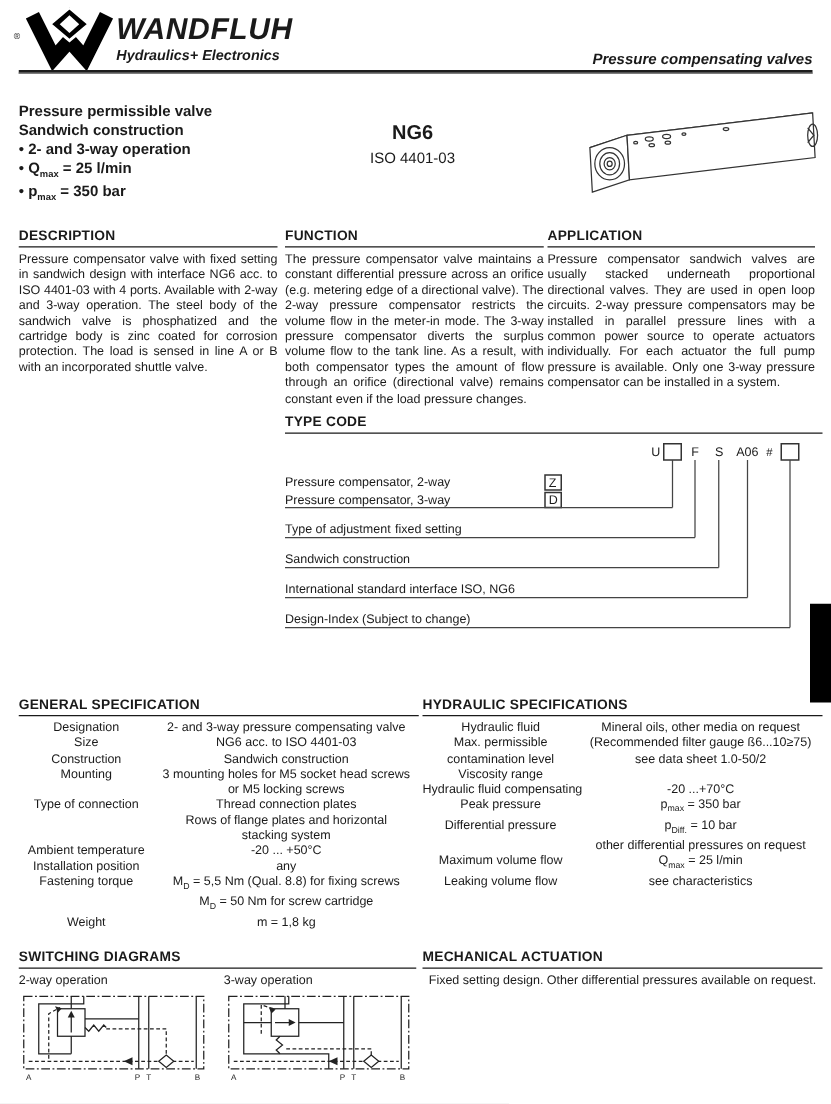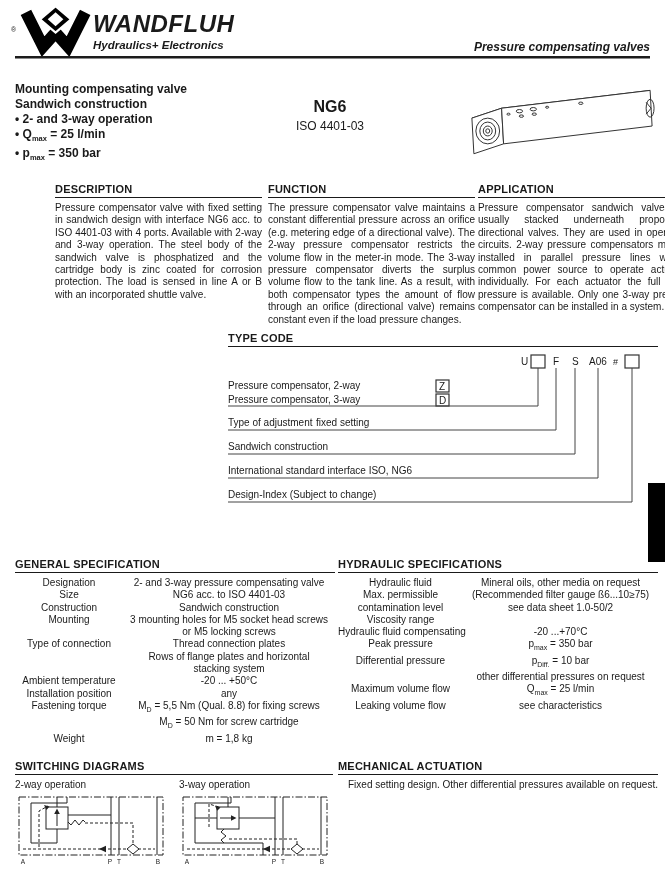--- a/index.html
+++ b/index.html
@@ -16,21 +16,21 @@
   .doc-title  { font-size:12px; font-weight:bold; font-style:italic; }
   .header-rule { left:15px; right:15px; top:56px; height:3px; background:#1c1c1c; border-bottom:1px solid #8a8a8a; }
   .reg-mark { font-size:7px; }
   
   .title-block { left:15px; top:82px; width:215px; font-size:12px; font-weight:bold; line-height:15px; }
   .title-block sub { font-size:7.5px; }
   .model-block { left:255px; top:98px; width:150px; text-align:center; }
   .model-name { font-size:16px; font-weight:bold; }
   .model-standard { font-size:12px; margin-top:3px; }
   
-  .col { top:183px;margin-left:40px; }
+  .col { top:183px; }
   .sec-h {
     font-size:11px; font-weight:bold; letter-spacing:.2px;
     border-bottom:1.6px solid #1a1a1a; padding-bottom:2px; margin-bottom:4px;
   }
   .body-text { font-size:10px; line-height:12.4px; text-align:justify; }
   
   .typecode { left:228px; top:332px; width:430px; }
   .tc-svg text { font-size:10px; fill:#1a1a1a; }
   .tc-svg .ln { stroke:#444; stroke-width:1; fill:none; }
   .tc-svg rect { fill:none; stroke:#333; stroke-width:1.2; }
@@ -75,21 +75,21 @@
   </svg>
   <span class="abs reg-mark" style="left:11px; top:26px;">®</span>
   <div class="abs" style="left:93px; top:10px;">
     <div class="brand-name">WANDFLUH</div>
     <div class="brand-sub">Hydraulics+ Electronics</div>
   </div>
   <div class="abs doc-title" style="right:15px; top:40px;">Pressure compensating valves</div>
   <div class="abs header-rule"></div>
 
   <div class="abs title-block">
-    <div>Mounting compensating valve</div>
+    <div>Pressure permissible valve</div>
     <div>Sandwich construction</div>
     <div>• 2- and 3-way operation</div>
     <div>• Q<sub>max</sub> = 25 l/min</div>
     <div>• p<sub>max</sub> = 350 bar</div>
   </div>
   <div class="abs model-block">
     <div class="model-name">NG6</div>
     <div class="model-standard">ISO 4401-03</div>
   </div>
 
@@ -380,16 +380,16 @@
           <text x="95" y="71" text-anchor="middle">P</text>
           <text x="104" y="71" text-anchor="middle">T</text>
           <text x="143" y="71" text-anchor="middle">B</text>
         </svg>
       </div>
     </div>
   </div>
 
   <div class="abs mech">
     <div class="sec-h">MECHANICAL ACTUATION</div>
-    <div class="body-text" style="text-align:right;">Fixed setting design. Other differential pressures available on request.</div>
+    <div class="body-text" style="text-align:center;">Fixed setting design. Other differential pressures available on request.</div>
   </div>
 
 </div>
 
 </body></html>

